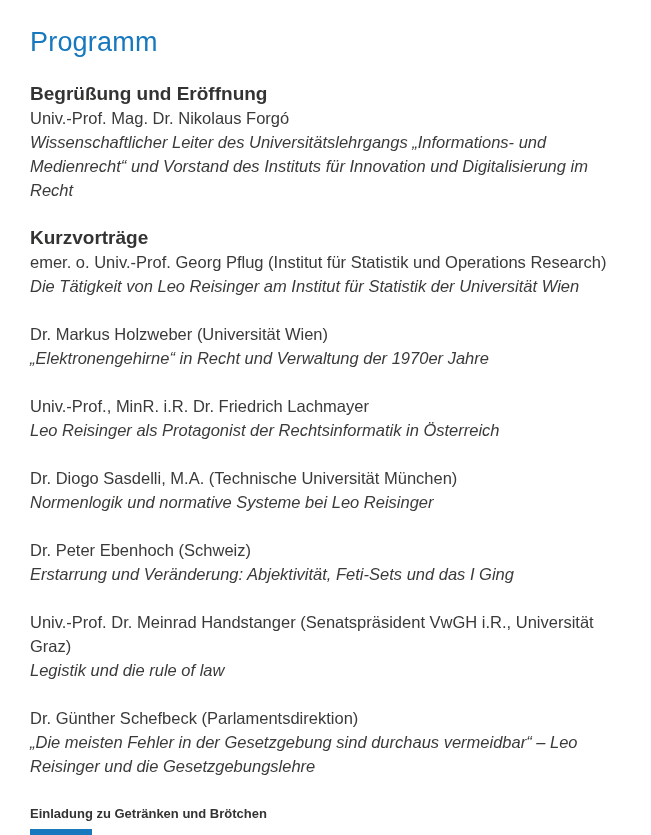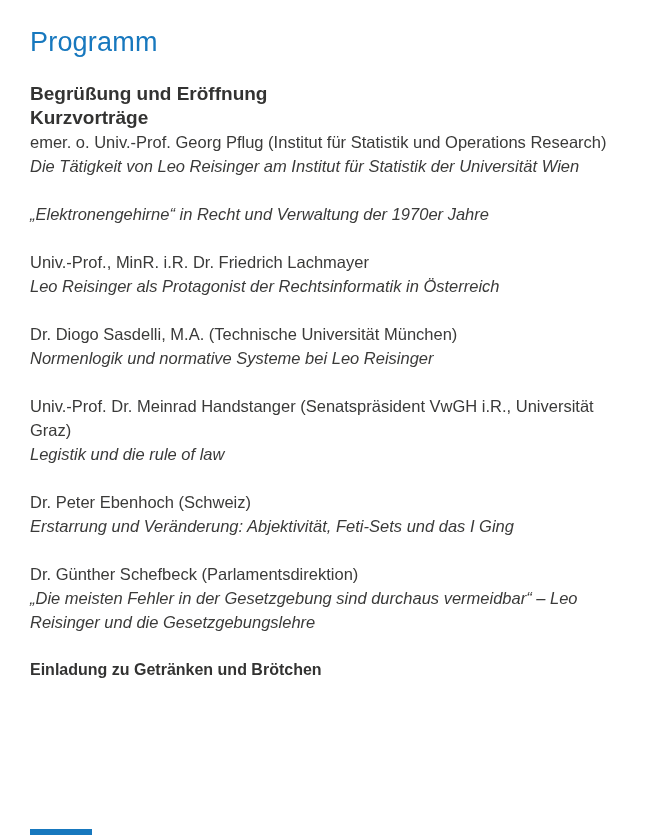--- a/index.html
+++ b/index.html
@@ -42,21 +42,21 @@
     font-size: 16.5px;
     line-height: 24px;
   }
   .speaker {
     font-style: normal;
   }
   .desc {
     font-style: italic;
   }
   h2.closing-note {
-    font-size: 16px;
+    font-size: 13px;
     font-weight: 700;
     line-height: 24px;
     margin: 0;
     color: #333332;
   }
   .bottom-button-fragment {
     position: absolute;
     left: 30px;
     bottom: 0;
     width: 62px;
@@ -66,52 +66,57 @@
 </style>
 </head>
 <body>
 
 <main>
 
   <h1 class="page-title">Programm</h1>
 
   <section>
     <h2 class="section-heading">Begrüßung und Eröffnung</h2>
+    <div class="program-item">
+      <p class="speaker">Univ.-Prof. Mag. Dr. Nikolaus Forgó</p>
+      <p class="desc">Wissenschaftlicher Leiter des Universitätslehrgangs „Informations- und Medienrecht“ und Vorstand des Instituts für Innovation und Digitalisierung im Recht</p>
+    </div>
   </section>
 
   <section>
     <h2 class="section-heading">Kurzvorträge</h2>
 
     <div class="program-item">
       <p class="speaker">emer. o. Univ.-Prof. Georg Pflug (Institut für Statistik und Operations Research)</p>
       <p class="desc">Die Tätigkeit von Leo Reisinger am Institut für Statistik der Universität Wien</p>
     </div>
 
     <div class="program-item">
+      <p class="speaker">Dr. Markus Holzweber (Universität Wien)</p>
       <p class="desc">„Elektronengehirne“ in Recht und Verwaltung der 1970er Jahre</p>
     </div>
 
     <div class="program-item">
       <p class="speaker">Univ.-Prof., MinR. i.R. Dr. Friedrich Lachmayer</p>
       <p class="desc">Leo Reisinger als Protagonist der Rechtsinformatik in Österreich</p>
     </div>
 
     <div class="program-item">
       <p class="speaker">Dr. Diogo Sasdelli, M.A. (Technische Universität München)</p>
       <p class="desc">Normenlogik und normative Systeme bei Leo Reisinger</p>
     </div>
 
     <div class="program-item">
-      <p class="speaker">Univ.-Prof. Dr. Meinrad Handstanger (Senatspräsident VwGH i.R., Universität Graz)</p>
-      <p class="desc">Legistik und die rule of law</p>
+      <p class="speaker">Dr. Peter Ebenhoch (Schweiz)</p>
+      <p class="desc">Erstarrung und Veränderung: Abjektivität, Feti-Sets und das I Ging</p>
     </div>
 
     <div class="program-item">
-      <p class="speaker">Dr. Peter Ebenhoch (Schweiz)</p>
-      <p class="desc">Erstarrung und Veränderung: Abjektivität, Feti-Sets und das I Ging</p>
+      <p class="speaker">Univ.-Prof. Dr. Meinrad Handstanger (Senatspräsident VwGH i.R., Universität Graz)</p>
+      <p class="desc">Legistik und die rule of law</p>
     </div>
 
     <div class="program-item">
       <p class="speaker">Dr. Günther Schefbeck (Parlamentsdirektion)</p>
       <p class="desc">„Die meisten Fehler in der Gesetzgebung sind durchaus vermeidbar“ – Leo Reisinger und die Gesetzgebungslehre</p>
     </div>
   </section>
 
   <h2 class="closing-note">Einladung zu Getränken und Brötchen</h2>
 

